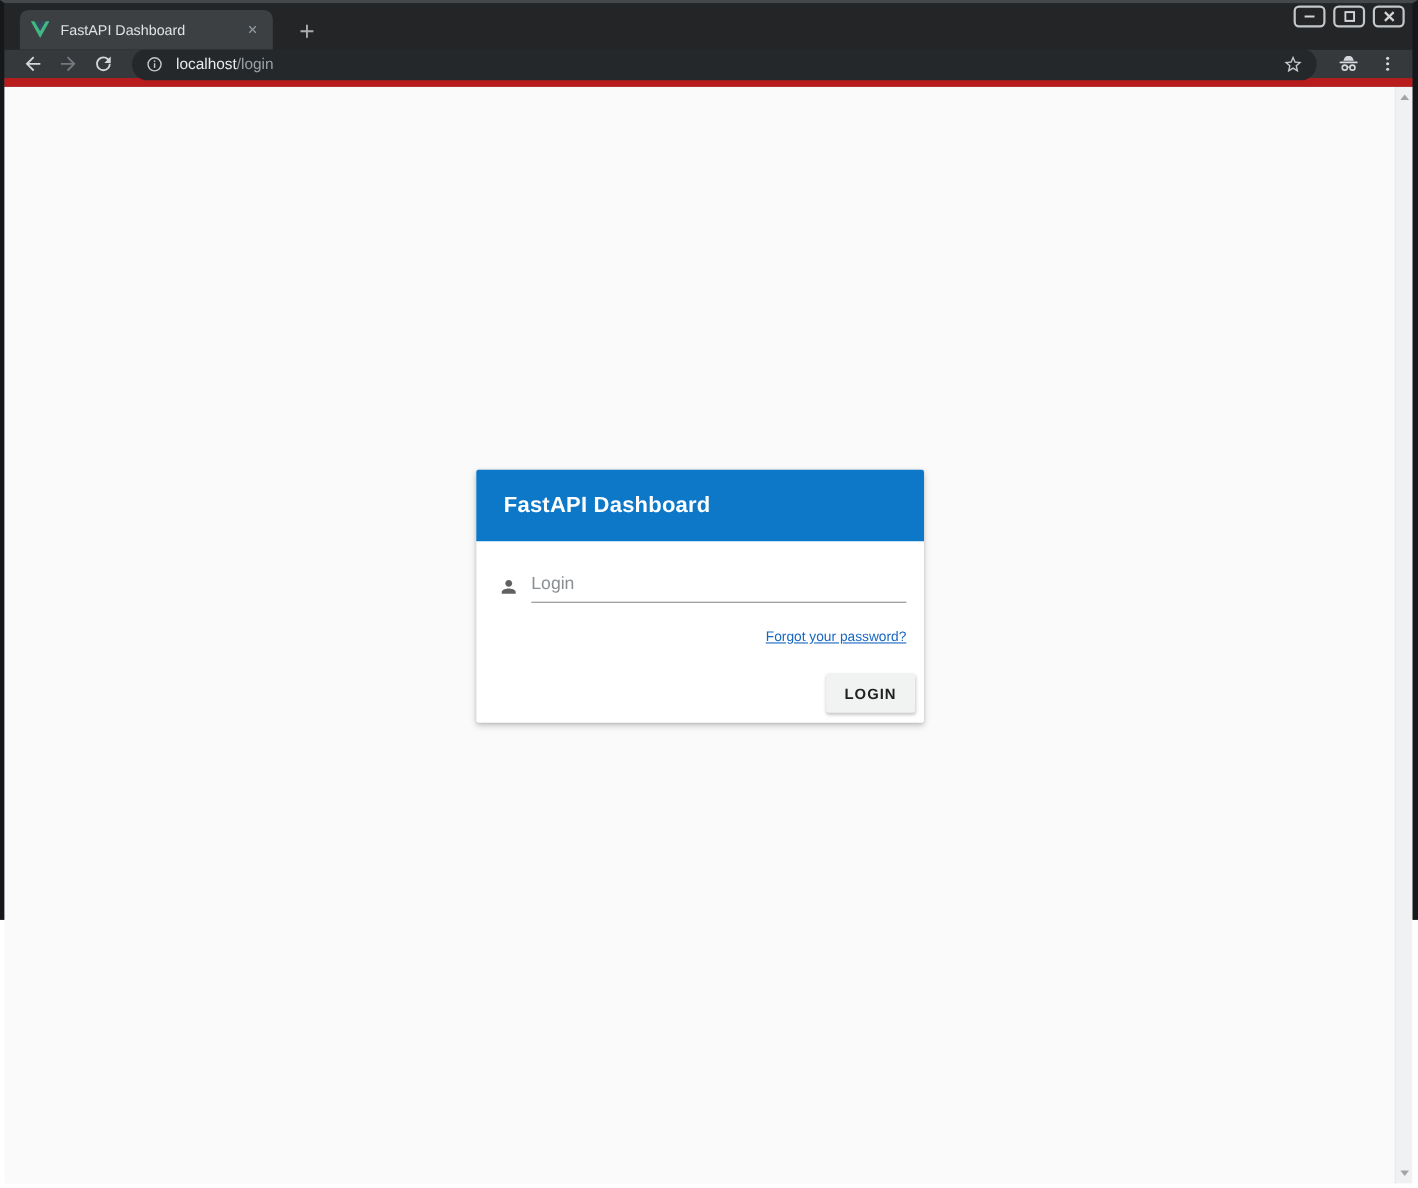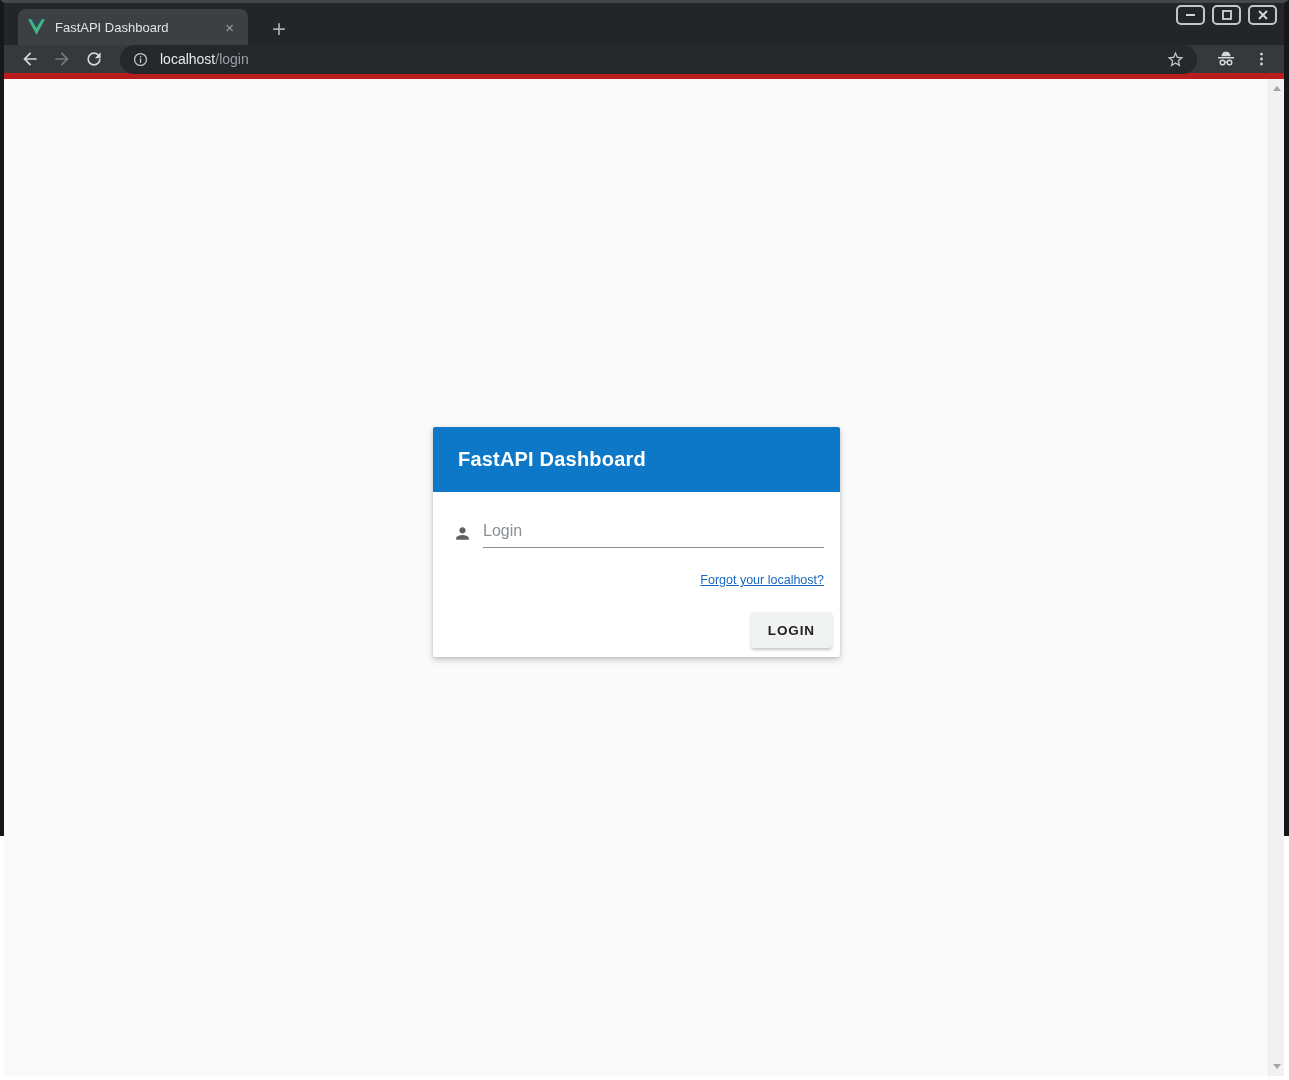--- a/index.html
+++ b/index.html
@@ -28,21 +28,21 @@
   .win-controls { position:absolute; right:7px; top:2px; display:flex; gap:7px; }
   .win-btn {
     width:29px; height:20px; border:2px solid #c3c7ca; border-radius:5px;
     display:flex; align-items:center; justify-content:center; background:transparent;
   }
 
   
   .toolbar {
     height:34px; background:var(--toolbar_bg,#35393c);
     display:flex; align-items:center; padding:0 10px;
-    border-bottom:6px solid #b91c1c;
+    border-bottom:8px solid #b91c1c;
   }
   .nav-icon { width:20px; height:20px; margin:0 6px; flex:0 0 auto; }
   .addressbar {
     flex:1; height:29px; margin:0 10px; background:var(--addressbar_bg,#24282b);
     border-radius:15px; display:flex; align-items:center; padding:0 12px;
   }
   .info-icon { width:17px; height:17px; flex:0 0 auto; }
   .url { margin-left:11px; font-size:14px; color:#e8eaed; flex:1; white-space:nowrap; }
   .url .path { color:#9aa0a6; }
   .star-icon { width:19px; height:19px; flex:0 0 auto; }
@@ -176,21 +176,21 @@
           <span class="field-icon">
             <svg viewBox="0 0 24 24">
               <path d="M12 12c2.21 0 4-1.79 4-4s-1.79-4-4-4-4 1.79-4 4 1.79 4 4 4zm0 2c-2.67 0-8 1.34-8 4v2h16v-2c0-2.66-5.33-4-8-4z" fill="#616161"></path>
             </svg>
           </span>
           <input type="text" placeholder="Login" style="">
         </div>
 
 
         <div class="forgot-row">
-          <a href="#" class="forgot-link">Forgot your localhost?</a>
+          <a href="#" class="forgot-link">Forgot your password?</a>
         </div>
 
         <div class="actions">
           <button class="login-btn">LOGIN</button>
         </div>
 
       </div>
     </div>
 
     <div class="scrollbar">

